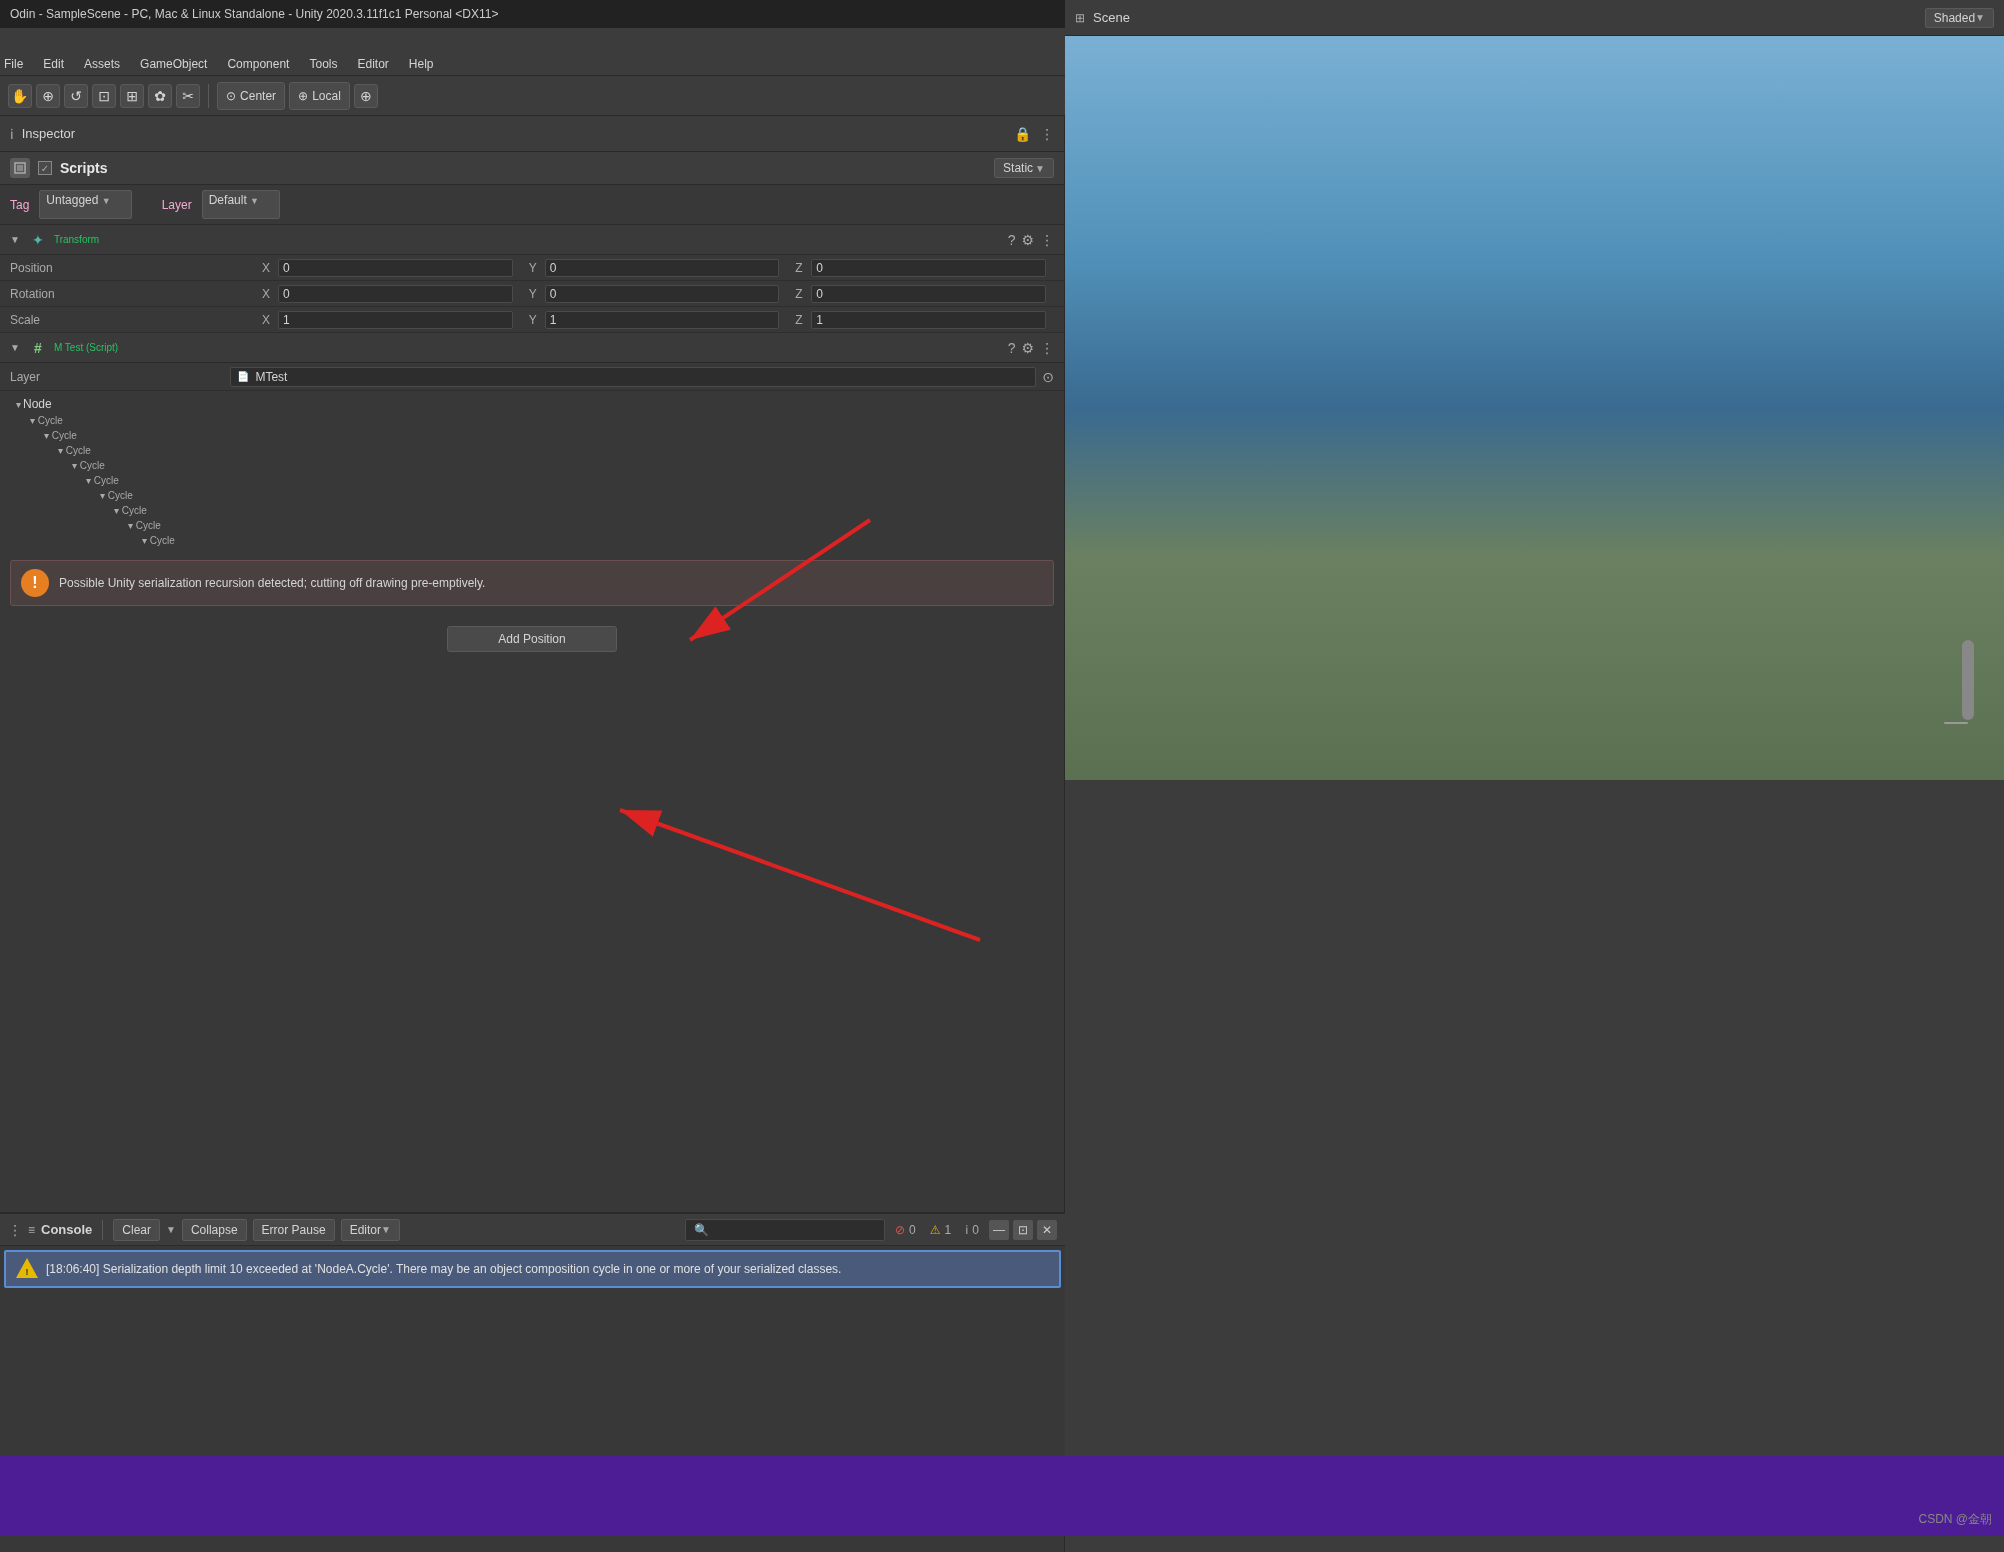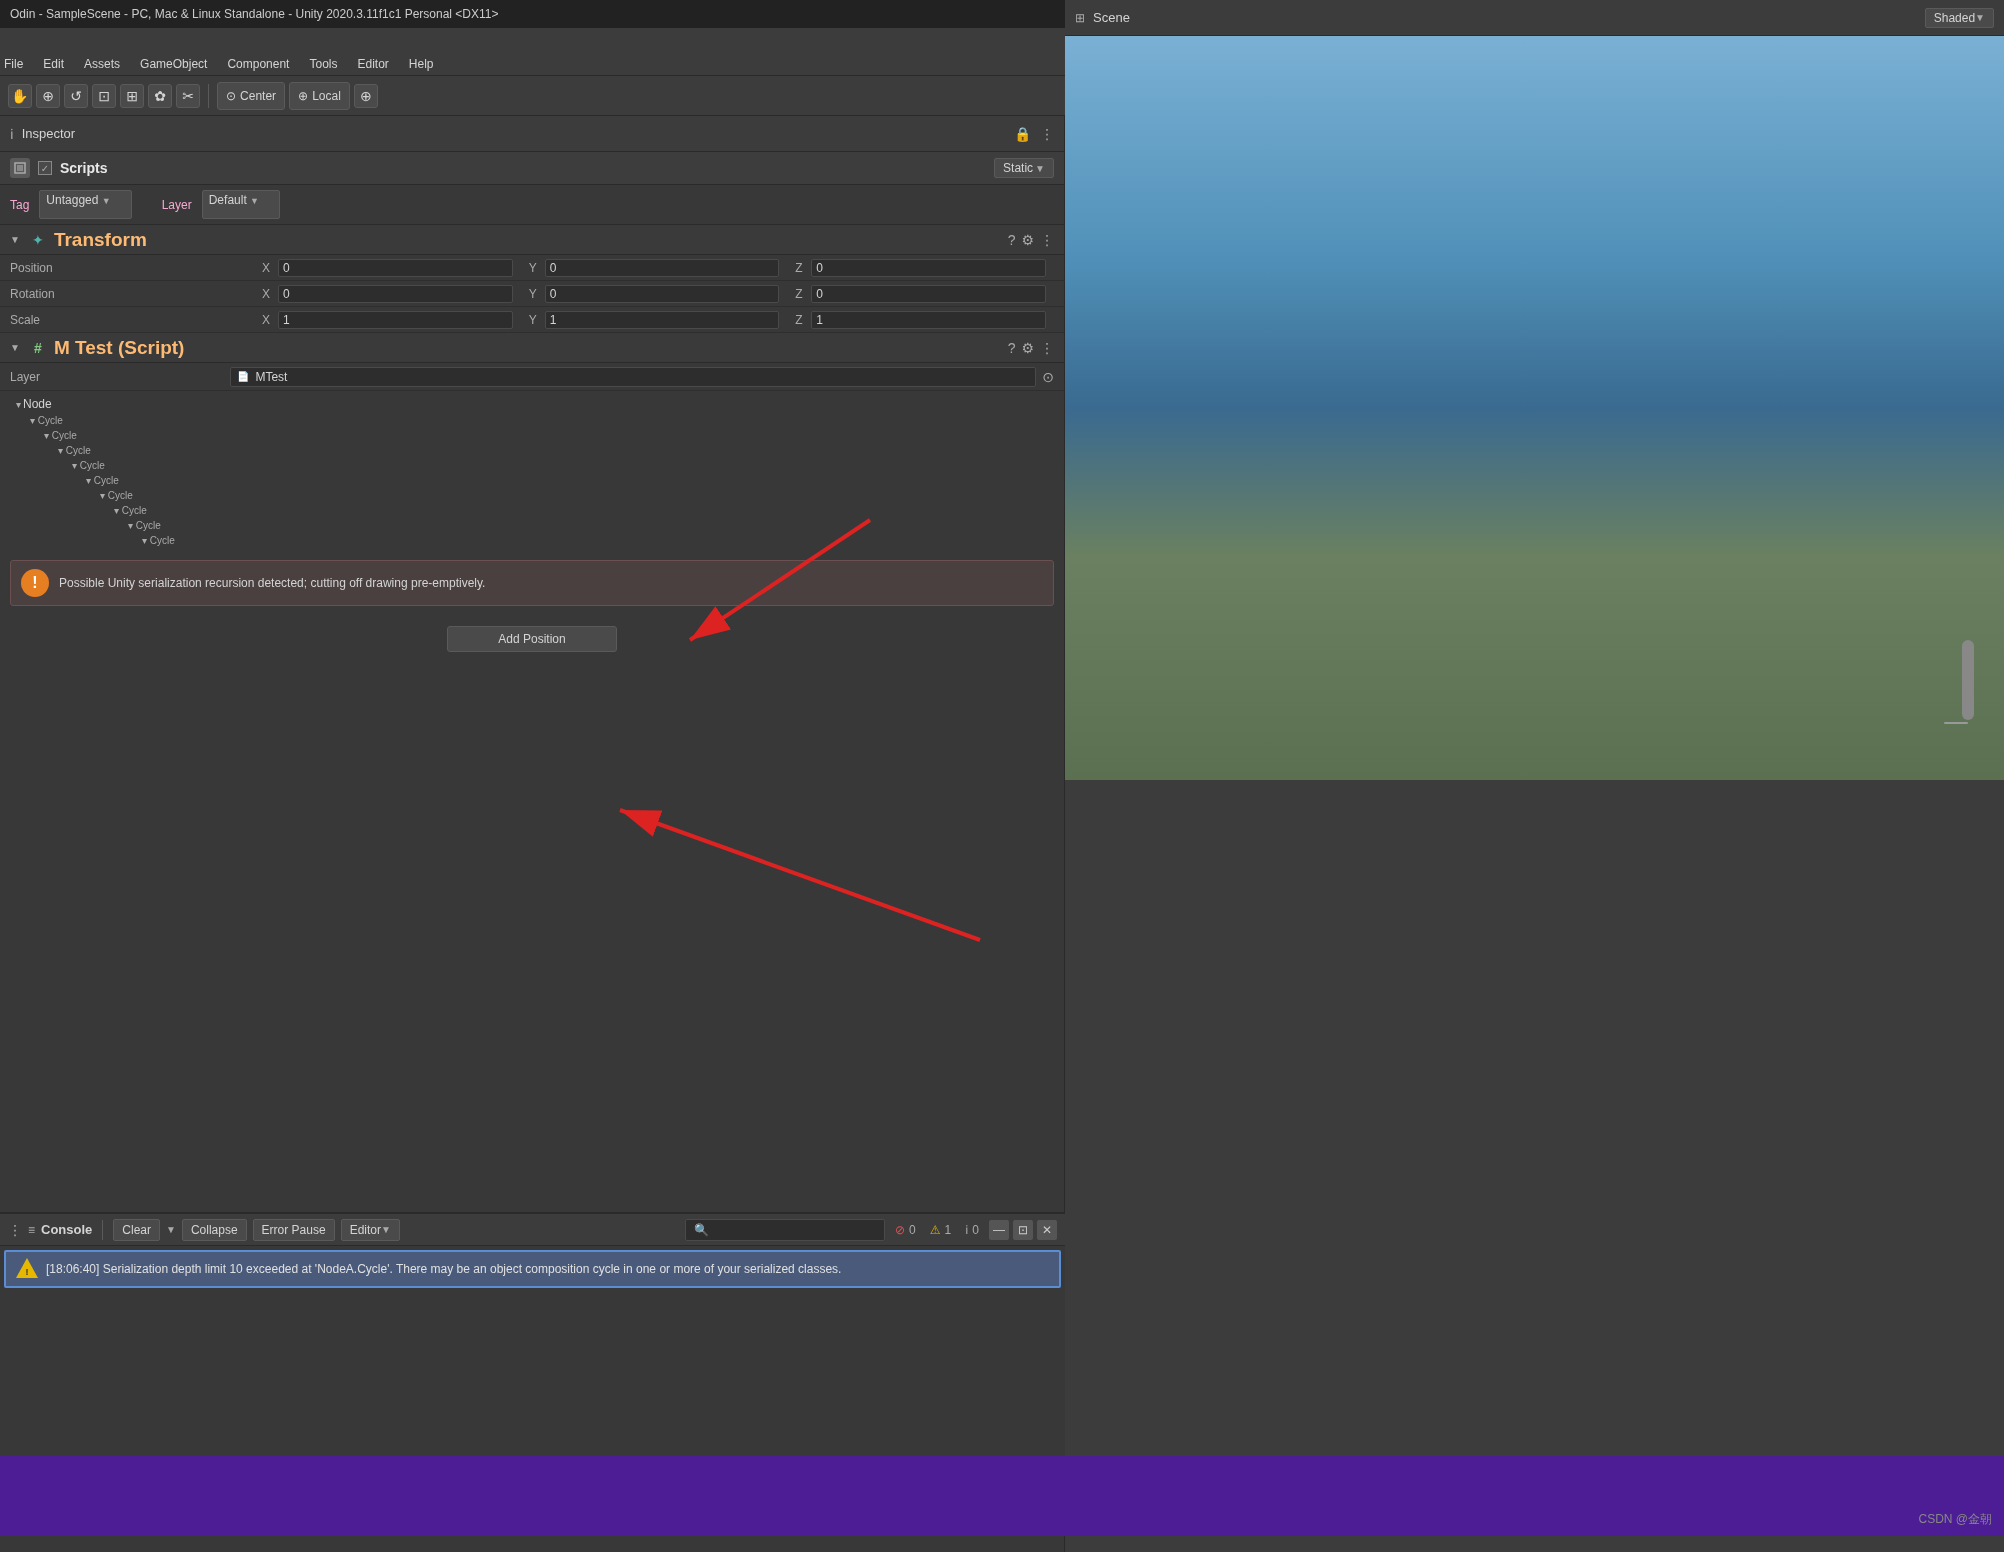--- a/index.html
+++ b/index.html
@@ -205,23 +205,23 @@
     }
     .component-icon {
       width: 16px;
       height: 16px;
       display: flex;
       align-items: center;
       justify-content: center;
       font-size: 14px;
     }
     .component-name {
-      font-size: 19px;
-      font-weight: bold;
-      color: #fdba74;
+      font-size: 10px;
+      font-weight: normal;
+      color: #22c55e;
       flex: 1;
     }
     .component-actions {
       display: flex;
       align-items: center;
       gap: 6px;
     }
     .component-action-btn {
       color: #aaa;
       font-size: 14px;

